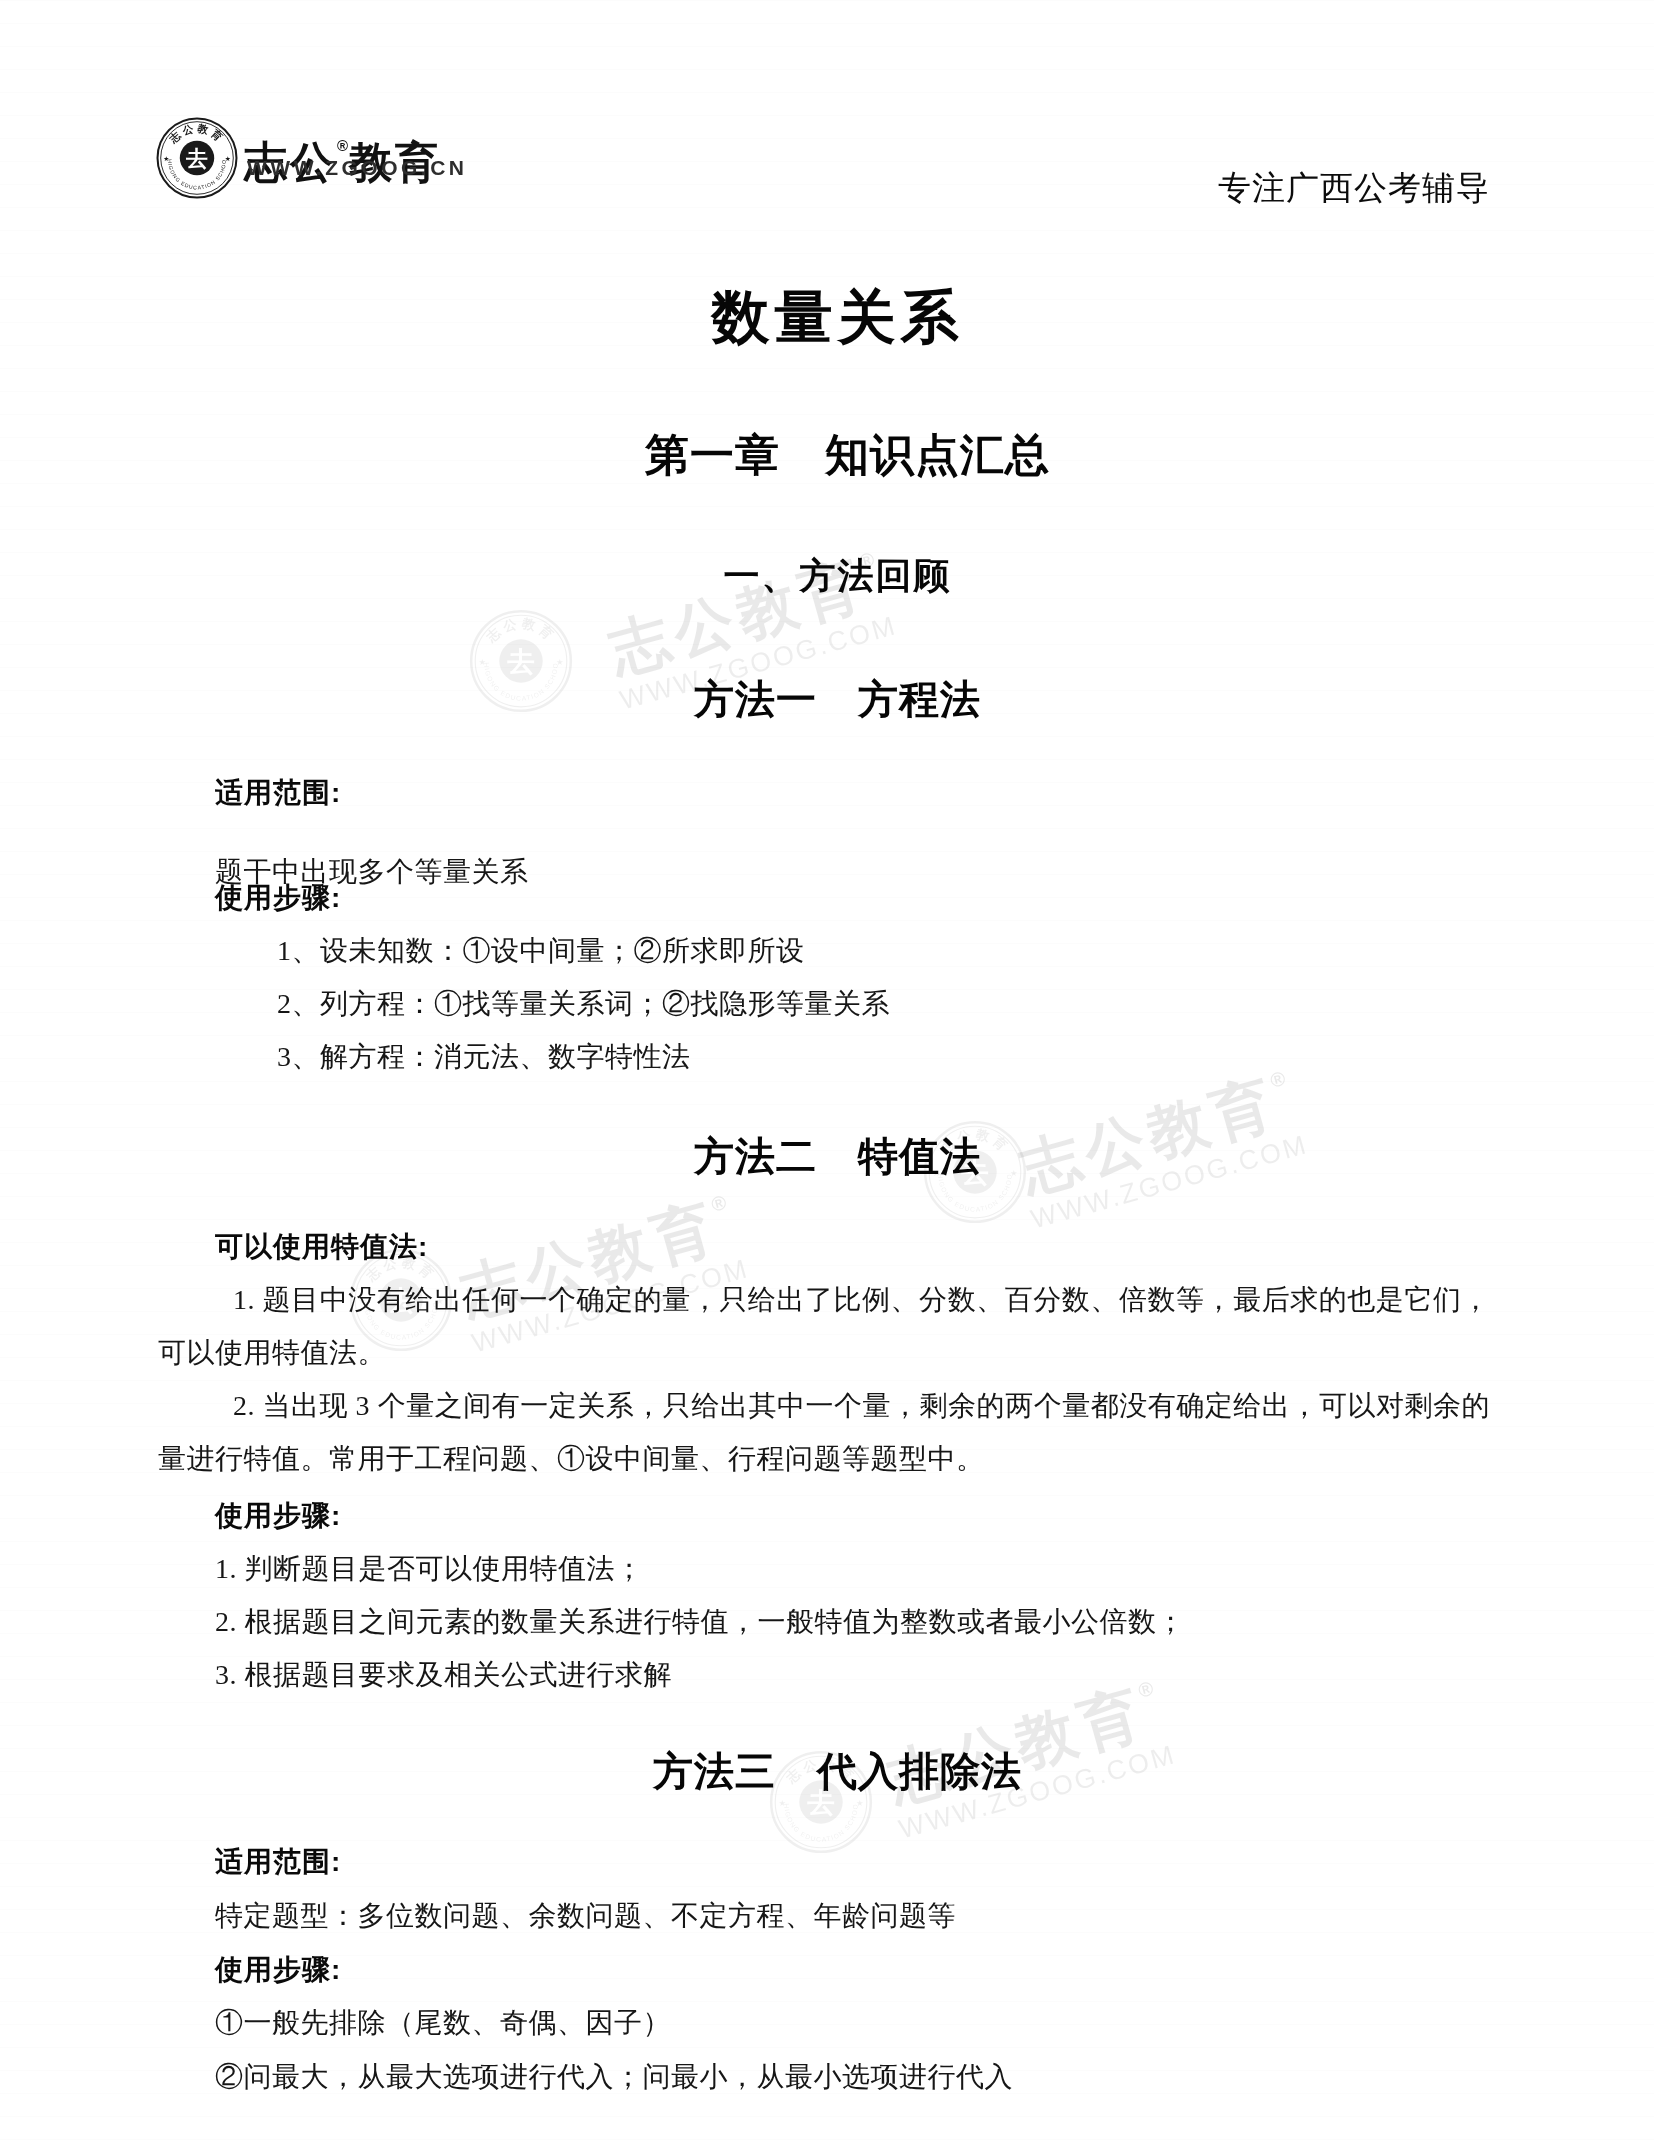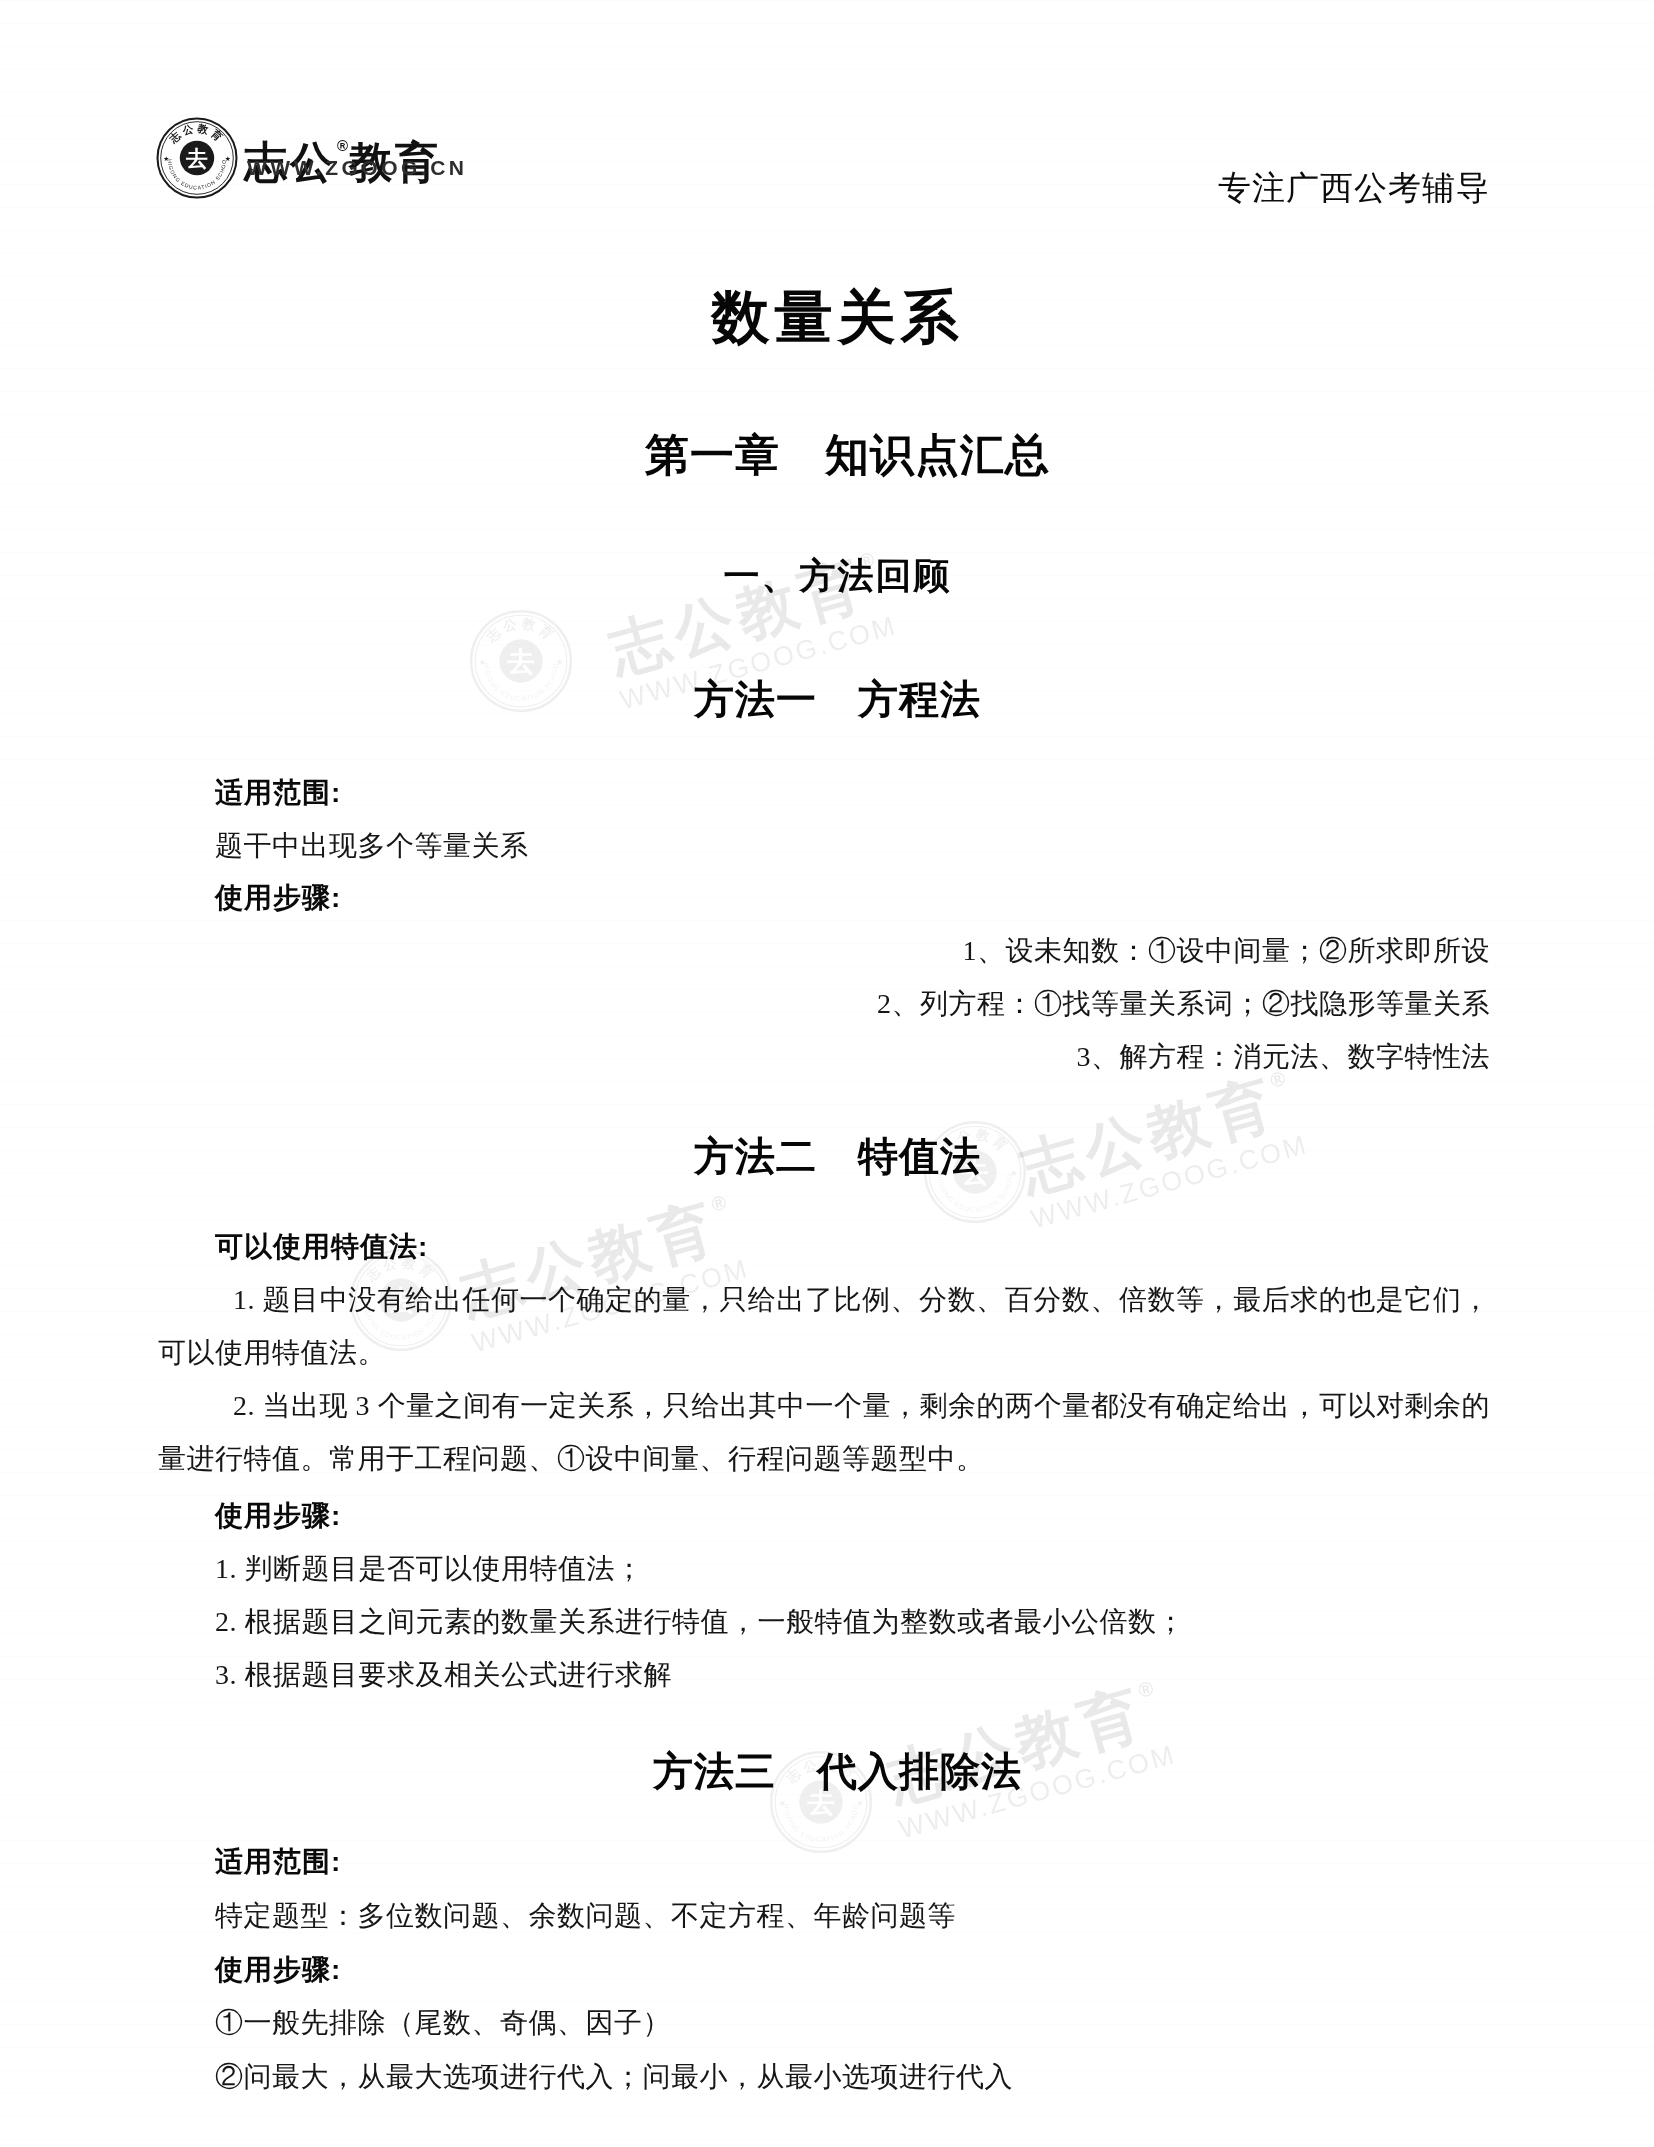--- a/index.html
+++ b/index.html
@@ -45,21 +45,21 @@
   .m-heading   {font-size:40px;font-weight:bold;letter-spacing:1px;line-height:48px;}
 
   
   .bl{
     position:absolute;left:158px;width:1332px;
     font-size:28px;line-height:40px;letter-spacing:0.5px;
     color:#161616;white-space:nowrap;
   }
   .bl.bold{font-family:"Liberation Sans","DejaVu Sans",sans-serif;font-weight:bold;letter-spacing:1px;color:#0a0a0a;}
   .ind-label{text-indent:57px;}
-  .ind-item {text-indent:119px;text-align:right;}
+  .ind-item {text-indent:119px;}
   .ind-first{text-indent:75px;}
   .just{white-space:normal;text-align:justify;text-align-last:justify;}
 
   
   .wm{
     position:absolute;z-index:1;text-align:center;
     transform:translate(-50%,-50%) rotate(-15.5deg);
     pointer-events:none;white-space:nowrap;
   }
   .wm-line1{
@@ -144,21 +144,21 @@
     <div class="brand sans"><span>志公</span><span class="reg">®</span><span>教育</span></div>
     <div class="brand-url sans">WWW.ZGOOG.CN</div>
     <div class="slogan">专注广西公考辅导</div>
 
     <div class="center-line doc-title sans">数量关系</div>
     <div class="center-line chapter sans">第一章　知识点汇总</div>
     <div class="center-line sec-heading sans">一、方法回顾</div>
 
     <div class="center-line m-heading sans" style="top:675px">方法一　方程法</div>
     <div class="bl bold ind-label" style="top:773px">适用范围:</div>
-    <div class="bl ind-label" style="top:826px">题干中出现多个等量关系</div>
+    <div class="bl ind-label" style="top:852px">题干中出现多个等量关系</div>
     <div class="bl bold ind-label" style="top:878px">使用步骤:</div>
     <div class="bl ind-item" style="top:931px">1、设未知数：①设中间量；②所求即所设</div>
     <div class="bl ind-item" style="top:984px">2、列方程：①找等量关系词；②找隐形等量关系</div>
     <div class="bl ind-item" style="top:1037px">3、解方程：消元法、数字特性法</div>
 
     <div class="center-line m-heading sans" style="top:1132px">方法二　特值法</div>
     <div class="bl bold ind-label" style="top:1227px">可以使用特值法:</div>
     <div class="bl ind-first just" style="top:1280px">1. 题目中没有给出任何一个确定的量，只给出了比例、分数、百分数、倍数等，最后求的也是它们，</div>
     <div class="bl" style="top:1333px">可以使用特值法。</div>
     <div class="bl ind-first just" style="top:1386px">2. 当出现 3 个量之间有一定关系，只给出其中一个量，剩余的两个量都没有确定给出，可以对剩余的</div>

